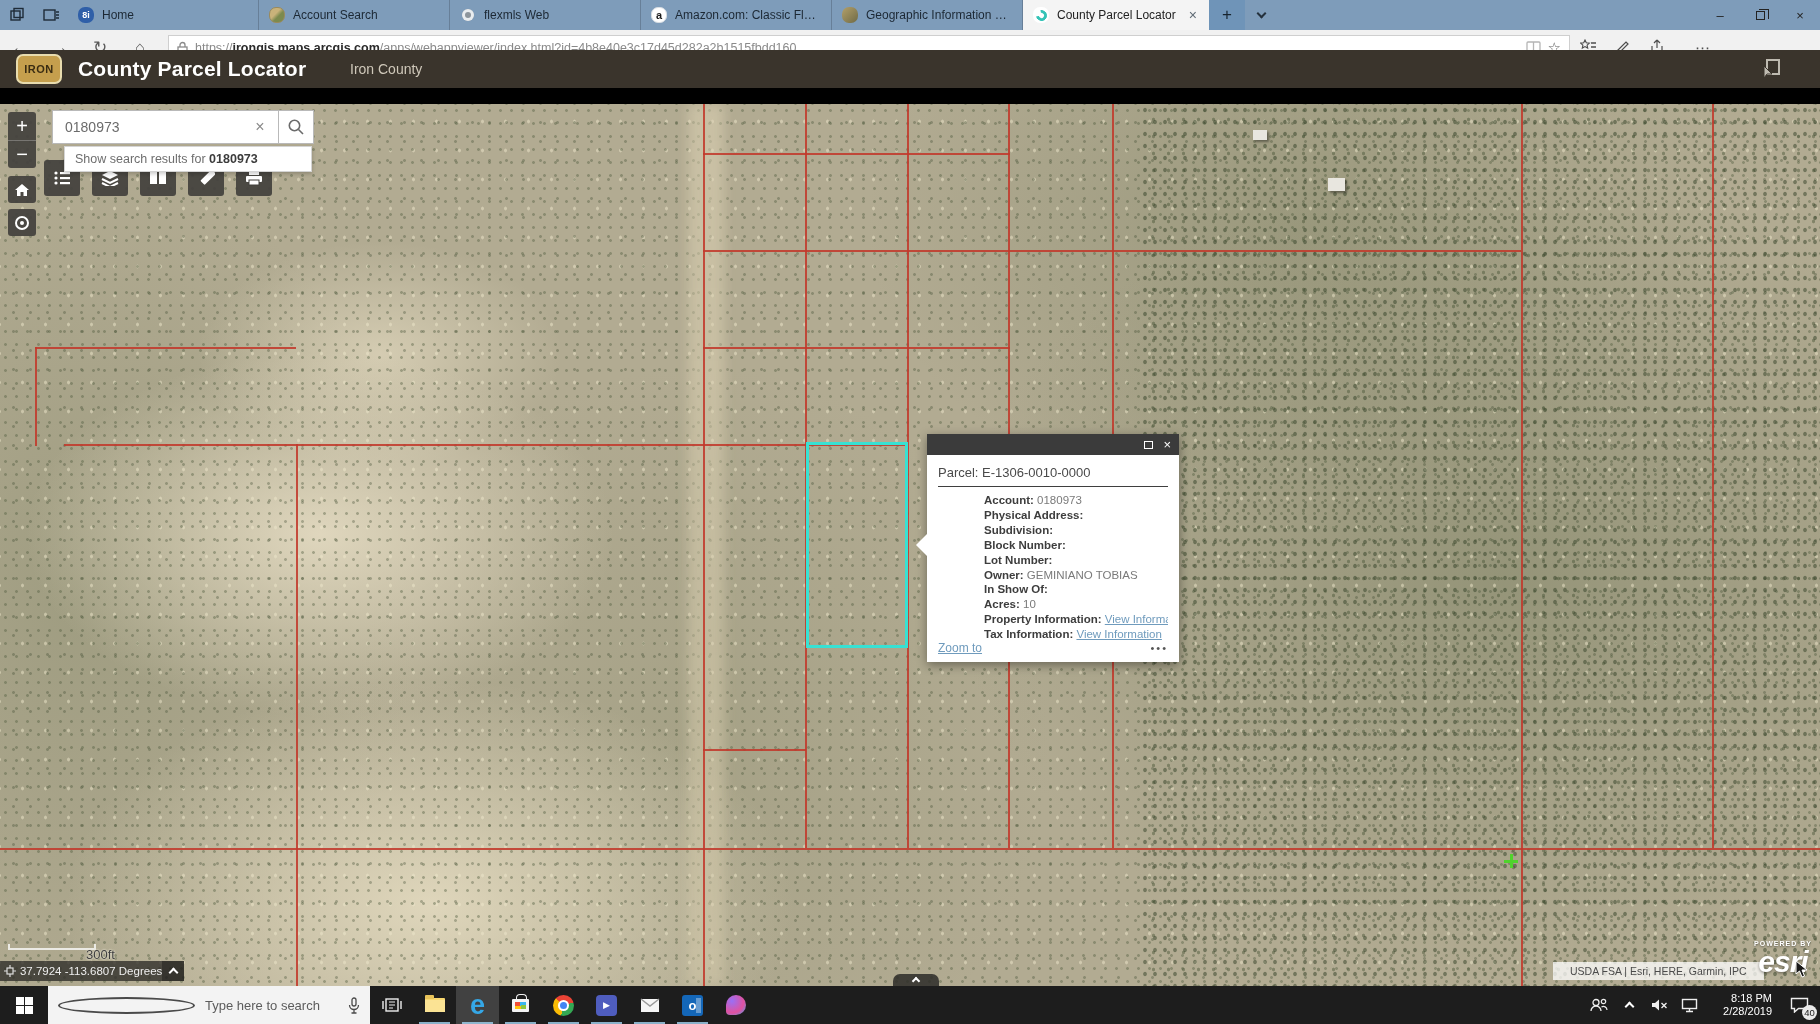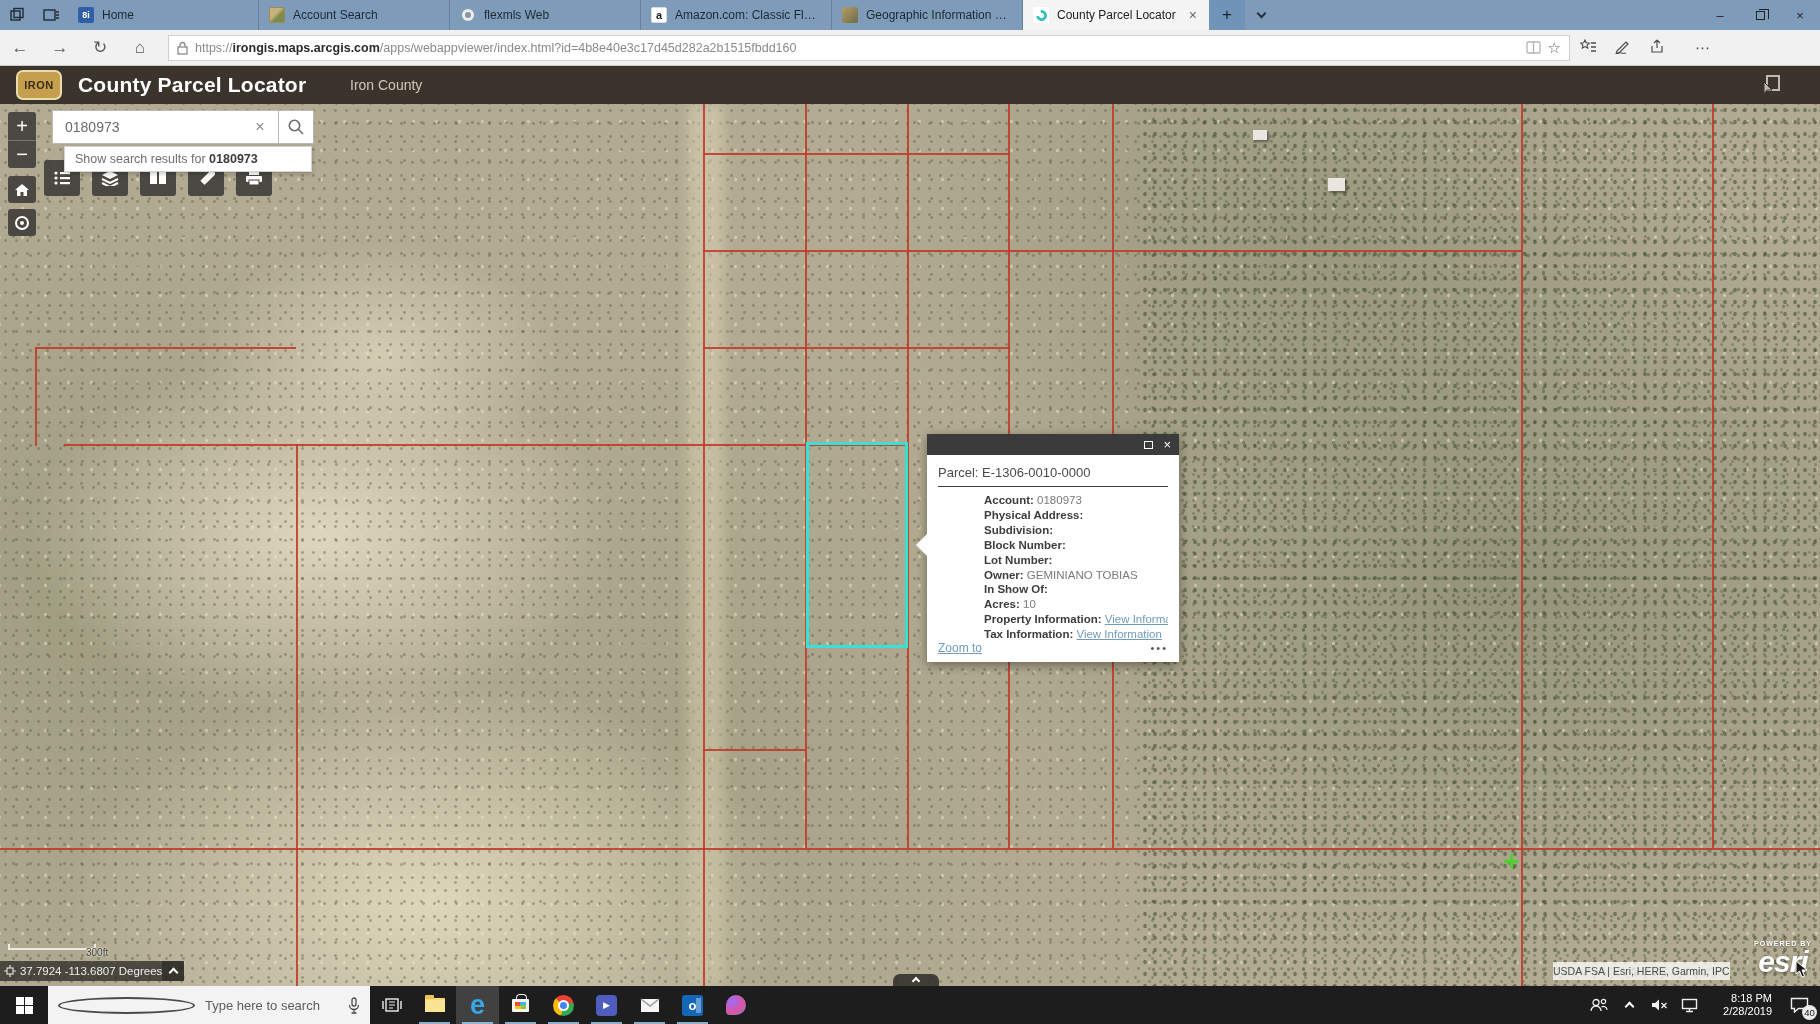--- a/index.html
+++ b/index.html
@@ -6,21 +6,21 @@
   html,body { width:1820px; height:1024px; overflow:hidden; }
   body { font-family:"Liberation Sans", sans-serif; position:relative; background:#000; }
   #root { position:absolute; inset:0; }
 
   
   .tabbar { position:absolute; left:0; top:0; width:1820px; height:30px; background:#7e9cba; display:flex; align-items:stretch; }
   .tb-btn { width:34px; display:flex; align-items:center; justify-content:center; color:#1e2b38; font-size:14px; }
   .tab { width:191px; display:flex; align-items:center; gap:8px; padding:0 10px; border-right:1px solid rgba(0,0,0,.18); color:#1c2834; font-size:12px; overflow:hidden; white-space:nowrap; }
   .tab.active { background:#f4f4f4; color:#222; border-right:none; width:186px; }
   .tab .lbl { overflow:hidden; text-overflow:ellipsis; flex:1; }
-  .fav { width:16px; height:16px; flex:0 0 16px; border-radius:2px; display:flex; align-items:center; justify-content:center; font-size:9px; font-weight:bold; }
+  .fav { width:16px; height:16px; flex:0 0 16px; border-radius:7px; display:flex; align-items:center; justify-content:center; font-size:9px; font-weight:bold; }
   .fav.f-home { background:#2f5fa8; color:#fff; }
   .fav.f-img  { background:linear-gradient(135deg,#c9b27a 40%,#7c8a4e 60%); border:1px solid #9a8a5c; }
   .fav.f-ring { background:transparent; }
   .fav.f-ring i { display:block; width:12px; height:12px; border-radius:50%; background:#8d959c; box-shadow:inset 0 0 0 3px #e9edf0; }
   .fav.f-amz  { background:#fff; color:#1b1b1b; font-size:11px; border:1px solid #d7dde3; }
   .fav.f-gis  { background:linear-gradient(135deg,#b3a06a,#6f6a45); }
   .fav.f-esri { background:#fff; }
   .fav.f-esri i { display:block; width:11px; height:11px; border-radius:50%; border:3px solid #35c3b6; border-left-color:transparent; transform:rotate(35deg); }
   .tabclose { color:#5f6a74; font-size:14px; padding:0 2px; }
   .newtab { width:36px; background:#6f94b8; display:flex; align-items:center; justify-content:center; color:#17242f; font-size:17px; }
@@ -34,21 +34,21 @@
   .addrbar { position:absolute; left:0; top:30px; width:1820px; height:36px; background:#f1f1f1; border-bottom:1px solid #c9c9c9; display:flex; align-items:center; }
   .nav-ic { width:40px; text-align:center; color:#5a5a5a; font-size:17px; }
   .urlbox { margin-left:8px; width:1402px; height:26px; background:#fff; border:1px solid #cfcfcf; display:flex; align-items:center; padding:0 8px; gap:7px; }
   .url { font-size:12.5px; color:#8a8a8a; white-space:nowrap; overflow:hidden; flex:1; }
   .url b { color:#2b2b2b; font-weight:bold; }
   .urlbox .mini { color:#b5b5b5; font-size:13px; }
   .addr-right { display:flex; margin-left:10px; }
   .addr-right div { width:35px; text-align:center; color:#4d4d4d; font-size:15px; }
 
   
-  .appheader { position:absolute; left:0; top:66px; width:1820px; height:38px; background:#3a342c; display:flex; align-items:center; }
+  .appheader { position:absolute; left:0; top:50px; width:1820px; height:38px; background:#3a342c; display:flex; align-items:center; }
   .logo { width:46px; height:30px; margin-left:16px; background:#c59f4d; border:2px solid #e8dcae; border-radius:7px; display:flex; align-items:center; justify-content:center; color:#3a2c12; font-size:11px; font-weight:bold; letter-spacing:.5px; }
   .apptitle { color:#fff; font-size:21px; font-weight:bold; margin-left:16px; letter-spacing:.2px; }
   .appsub { color:#cfc8ba; font-size:14px; position:absolute; left:350px; }
   .hdr-tool { position:absolute; right:38px; top:8px; width:24px; height:22px; opacity:.85; }
 
   
   .map { position:absolute; left:0; top:104px; width:1820px; height:882px;
     background:
       radial-gradient(420px 260px at 320px 430px, rgba(226,217,192,.95), rgba(226,217,192,0) 70%),
       radial-gradient(520px 320px at 430px 800px, rgba(228,219,192,.9), rgba(228,219,192,0) 70%),
@@ -110,29 +110,29 @@
   .prows { padding-top:6px;margin-left:46px; }
   .prow { line-height:14.9px; color:#7a7a7a; white-space:nowrap; overflow:hidden; }
   .plabel { font-weight:bold; color:#3d3d3d; }
   .plink { color:#6f9bbd; text-decoration:underline; }
   .pfooter { position:absolute; left:11px; right:11px; bottom:7px; display:flex; justify-content:space-between; align-items:center; }
   .zoomto { color:#6f9bbd; text-decoration:underline; font-size:12px; }
   .pdots { color:#555; font-size:11px; letter-spacing:2px; }
 
   
   .scalebar { position:absolute; left:8px; top:840px; width:88px; height:6px; border-left:2px solid #f2f2ee; border-right:2px solid #f2f2ee; border-bottom:2px solid #f2f2ee; opacity:.9; }
-  .scalelbl { position:absolute; left:86px; top:843px; font-size:10px; color:#3f3f3f; text-shadow:0 0 2px #e8e4d4, 0 0 2px #e8e4d4; }
+  .scalelbl { position:absolute; left:86px; top:843px; font-size:13px; color:#3f3f3f; text-shadow:0 0 2px #e8e4d4, 0 0 2px #e8e4d4; }
   .coords { position:absolute; left:0; top:857px; width:184px; height:20px; background:rgba(45,43,40,.78); display:flex; align-items:center; color:#eee; font-size:11.5px; }
   .coords .cicon { width:22px; display:flex; justify-content:center; }
   .coords .ctext { flex:1; white-space:nowrap; }
   .coords .cbtn { width:24px; height:20px; background:rgba(0,0,0,.28); display:flex; align-items:center; justify-content:center; }
   .chev-up { width:7px; height:7px; border-left:2px solid #fff; border-top:2px solid #fff; transform:rotate(45deg); margin-top:3px; }
   .tabletab { position:absolute; left:893px; top:870px; width:46px; height:12px; background:rgba(45,43,40,.85); border-radius:7px 7px 0 0; display:flex; align-items:flex-end; justify-content:center; }
   .tabletab .chev-up { width:6px; height:6px; margin-bottom:2px; }
-  .attribution { position:absolute; left:1553px; top:858px; height:18px; background:rgba(255,255,255,.75); color:#4b4b4b; font-size:10.5px; display:flex; align-items:center; padding:0 0; white-space:nowrap; }
+  .attribution { position:absolute; left:1553px; top:858px; height:18px; background:rgba(255,255,255,.75); color:#4b4b4b; font-size:10.5px; display:flex; align-items:center; padding:0 17px; white-space:nowrap; }
   .esriblk { position:absolute; left:1750px; top:836px; width:66px; text-align:center; color:#fff; }
   .poweredby { font-size:7px; font-weight:bold; letter-spacing:1px; text-shadow:0 1px 2px rgba(0,0,0,.5); }
   .esriword { font-size:30px; font-weight:bold; font-style:italic; line-height:30px; text-shadow:0 1px 3px rgba(0,0,0,.45); letter-spacing:-1px; }
   .cursor-arrow { position:absolute; left:1795px; top:856px; z-index:20; }
 
   
   .taskbar { position:absolute; left:0; top:986px; width:1820px; height:38px; background:#1d1d1d; display:flex; align-items:center; }
   .startbtn { width:48px; height:38px; display:flex; align-items:center; justify-content:center; }
   .winlogo { display:grid; grid-template-columns:8px 8px; grid-template-rows:8px 8px; gap:1px; }
   .winlogo i { background:#fdfdfd; }

